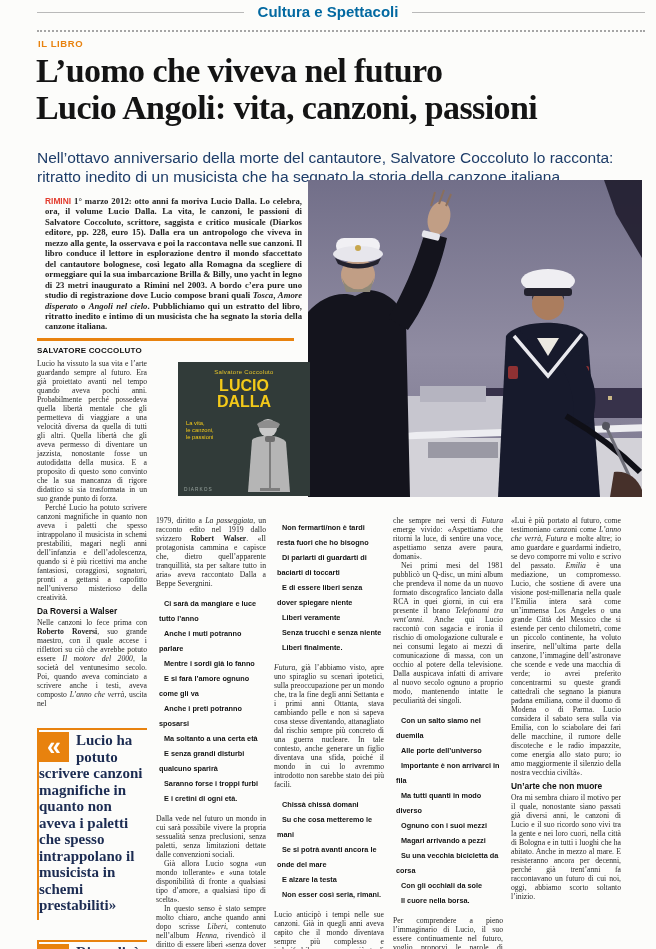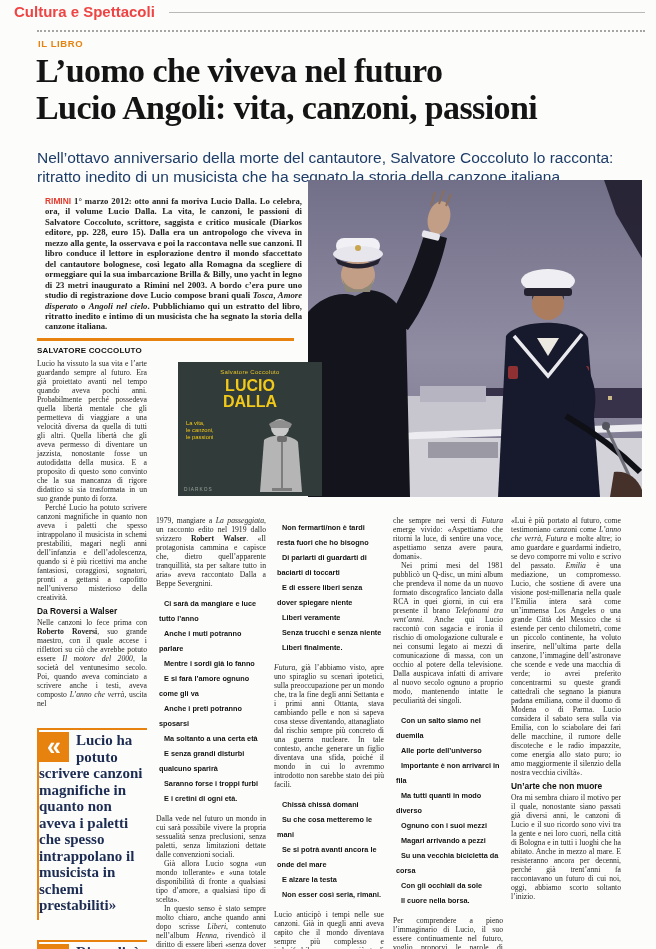--- a/index.html
+++ b/index.html
@@ -2,22 +2,22 @@
 <html lang="it"><head>
 <meta charset="utf-8">
 <style>
   html,body{margin:0;padding:0;}
   body{width:656px;height:949px;position:relative;background:#fcfcfa;overflow:hidden;
        font-family:"Liberation Serif",serif;color:#222;}
   .abs{position:absolute;}
 
   
   .top-rule{left:37px;right:11px;top:12px;height:0;border-top:1px solid #b9b9b9;}
-  .section-title{left:0;right:0;top:3px;font-family:"Liberation Sans",sans-serif;
-       font-weight:bold;font-size:15px;color:#ef4444;letter-spacing:0;}
+  .section-title{left:0;right:0;top:3px;text-align:center;font-family:"Liberation Sans",sans-serif;
+       font-weight:bold;font-size:15px;color:#0369a1;letter-spacing:0;}
   .section-title span{background:#fcfcfa;padding:0 14px;}
   .dotted-rule{left:37px;right:11px;top:30px;height:0;border-top:2px dotted #a5a5a5;}
   .kicker{left:38px;top:38px;font-family:"Liberation Sans",sans-serif;font-weight:bold;
        font-size:9.5px;color:#e8820e;letter-spacing:.6px;}
   .headline{left:36px;top:52px;width:600px;font-weight:bold;font-size:34px;line-height:37px;
        color:#141414;letter-spacing:-.6px;}
   .standfirst{left:37px;top:148px;width:592px;font-family:"Liberation Sans",sans-serif;
        font-size:15.5px;line-height:19px;color:#1d3c68;}
 
   
@@ -26,21 +26,21 @@
   .seg-n{font-weight:inherit;}
   .seg-b{font-weight:bold;}
   .seg-i{font-style:italic;}
   .seg-red{color:#e23a2c;font-family:"Liberation Sans",sans-serif;font-weight:bold;font-size:8.4px;}
   .lead-rule{left:37px;top:338px;width:257px;height:3px;background:#e8820e;}
 
   
   .lead-photo{left:308px;top:180px;width:334px;height:317px;overflow:hidden;background:#8f8ba1;}
 
   
-  .book-cover{left:178px;top:362px;width:144px;height:134px;background:#313b39;overflow:hidden;}
+  .book-cover{left:178px;top:362px;width:132px;height:134px;background:#313b39;overflow:hidden;}
   .bc-author{position:absolute;top:7px;left:0;right:0;text-align:center;
        font-family:"Liberation Sans",sans-serif;font-size:6px;color:#e5c42a;letter-spacing:.3px;}
   .bc-title{position:absolute;top:16px;left:0;right:0;text-align:center;
        font-family:"Liberation Sans",sans-serif;font-weight:bold;font-size:16px;line-height:16px;color:#f3c919;}
   .bc-sub{position:absolute;top:58px;left:8px;font-family:"Liberation Sans",sans-serif;
        font-size:5.8px;line-height:7px;color:#f3c919;}
   .bc-pub{position:absolute;bottom:4px;left:6px;font-family:"Liberation Sans",sans-serif;
        font-size:4.8px;color:#96a29d;letter-spacing:1px;}
   .bc-art{position:absolute;right:4px;top:50px;}
 
@@ -167,21 +167,21 @@
     <div class="pullquote">
       <span class="pq-mark">«</span>
       <div class="pq-text">Lucio ha potuto scrivere canzoni magnifiche in quanto non aveva i paletti che spesso intrappolano il musicista in schemi prestabiliti»</div>
     </div>
     <div class="pullquote">
       <span class="pq-mark">«</span>
       <div class="pq-text">Rivendicò il diritto di decidere come vivere la propria sessualità senza doverlo per forza sbandierare»</div>
     </div>
   </div>
 <div class="col" style="left:156px;top:516px;">
-    <p class="body"><span class="seg-n">1979, mangiare a </span><span class="seg-i">La passeggiata</span><span class="seg-n">, un racconto edito nel 1919 dallo svizzero </span><span class="seg-b">Robert Walser</span><span class="seg-n">. «Il protagonista cammina e capisce che, dietro quell’apparente tranquillità, sta per saltare tutto in aria» aveva raccontato Dalla a Beppe Severgnini.</span></p>
+    <p class="body"><span class="seg-n">1979, diritto a </span><span class="seg-i">La passeggiata</span><span class="seg-n">, un racconto edito nel 1919 dallo svizzero </span><span class="seg-b">Robert Walser</span><span class="seg-n">. «Il protagonista cammina e capisce che, dietro quell’apparente tranquillità, sta per saltare tutto in aria» aveva raccontato Dalla a Beppe Severgnini.</span></p>
     <div class="lyrics">
       <div class="lyric-line">Ci sarà da mangiare e luce tutto l’anno</div>
       <div class="lyric-line">Anche i muti potranno parlare</div>
       <div class="lyric-line">Mentre i sordi già lo fanno</div>
       <div class="lyric-line">E si farà l’amore ognuno come gli va</div>
       <div class="lyric-line">Anche i preti potranno sposarsi</div>
       <div class="lyric-line">Ma soltanto a una certa età</div>
       <div class="lyric-line">E senza grandi disturbi qualcuno sparirà</div>
       <div class="lyric-line">Saranno forse i troppi furbi</div>
       <div class="lyric-line">E i cretini di ogni età.</div>

